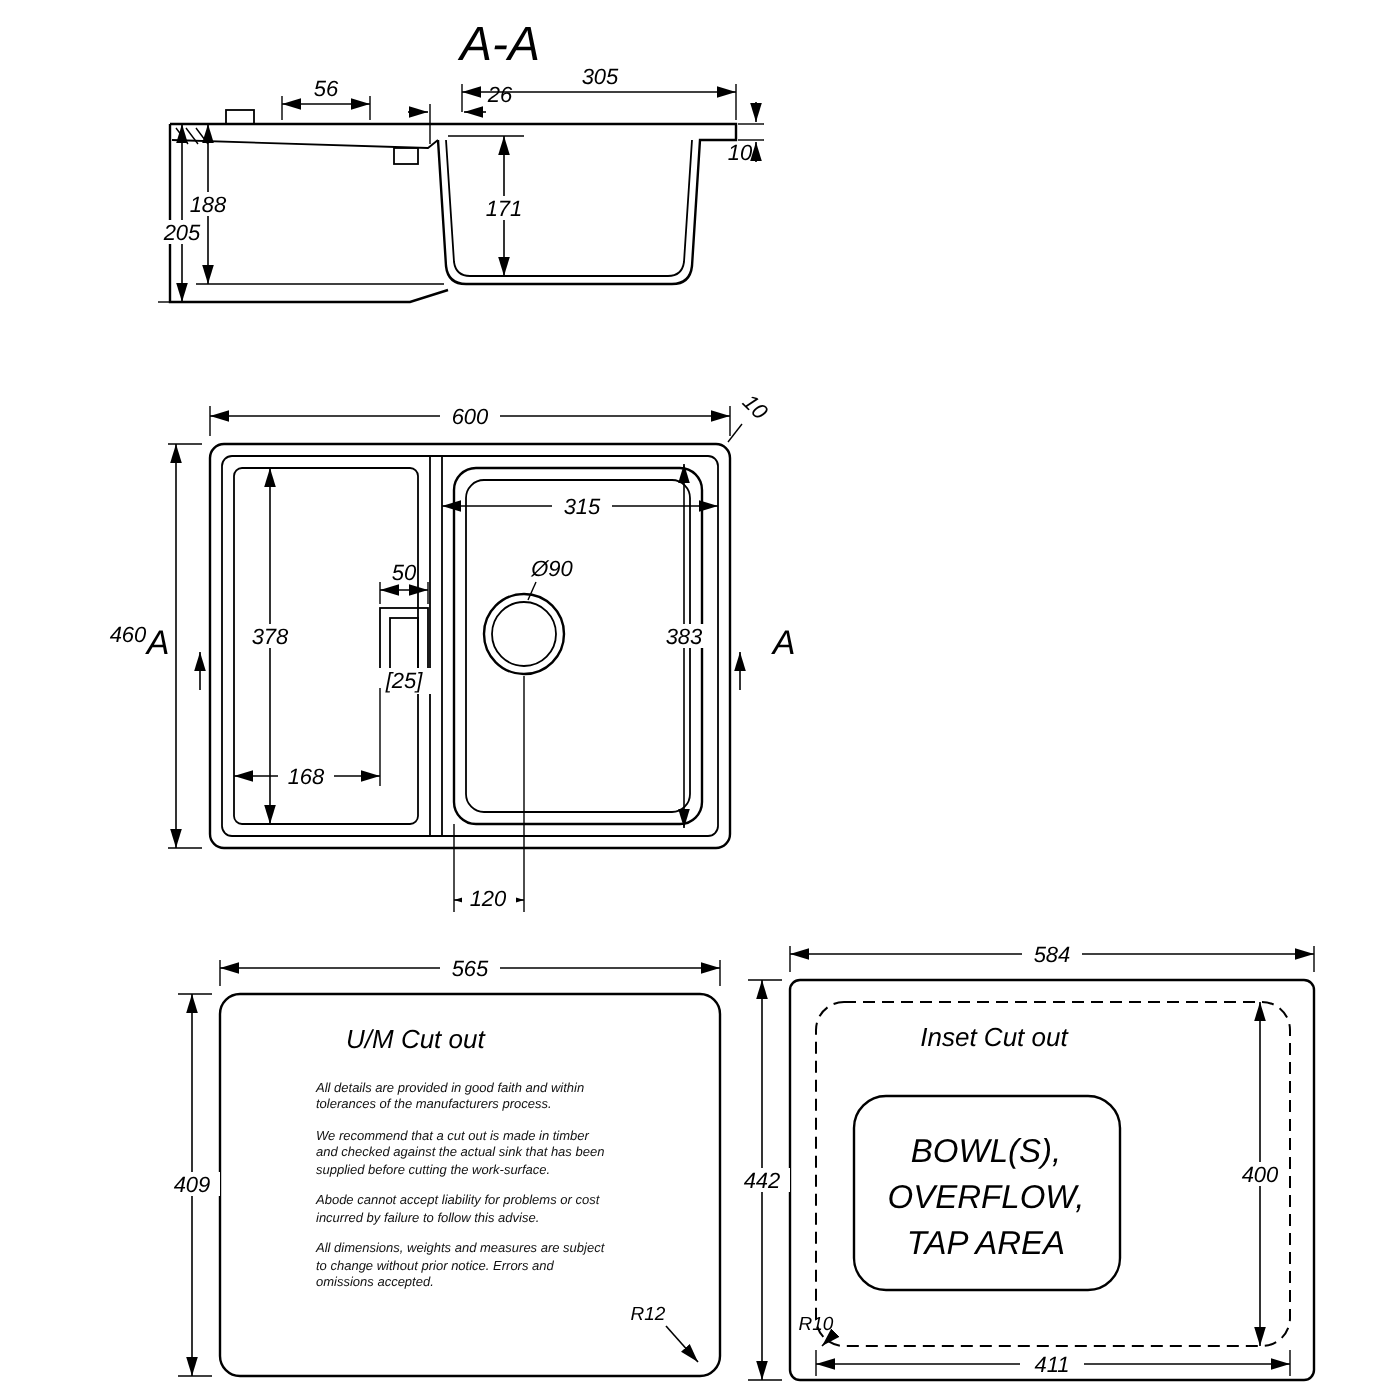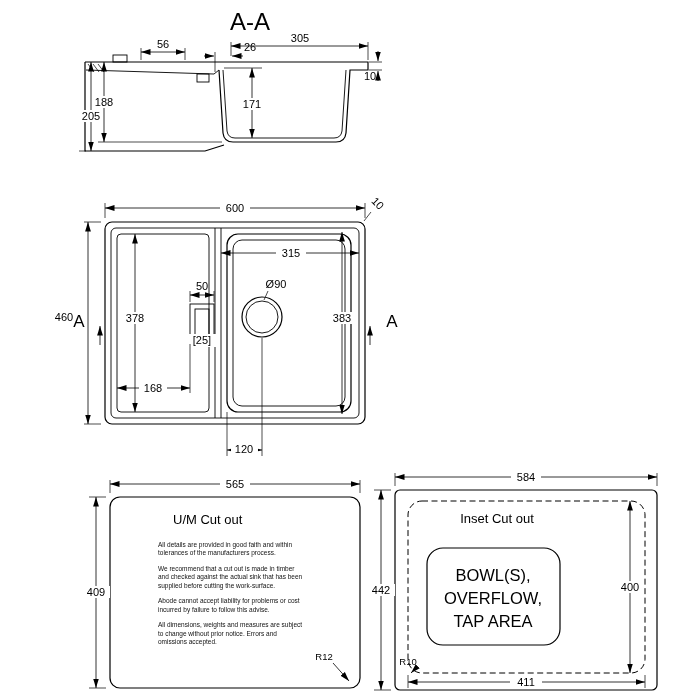--- a/index.html
+++ b/index.html
@@ -1,16 +1,16 @@
 <!DOCTYPE html>
 <html><head>
 <meta charset="utf-8">
 <style>
   html,body{margin:0;padding:0;background:#fff;}
-  .canvas{position:relative;width:700px;height:700px;background:#fff;overflow:hidden;}
+  .canvas{position:relative;width:700px;height:700px;background:#fff;overflow:hidden;font-style:italic;}
   svg{position:absolute;left:0;top:0;}
   .ol{fill:none;stroke:#000;stroke-width:1.2;}
   .ol2{fill:none;stroke:#000;stroke-width:0.9;}
   .dim{stroke:#000;stroke-width:0.8;fill:none;}
   .ext{stroke:#000;stroke-width:0.7;fill:none;}
   .dash{fill:none;stroke:#000;stroke-width:1;stroke-dasharray:6 3.5;}
   .bg{fill:#fff;}
   text{font-family:"Liberation Sans",sans-serif;fill:#000;}
   .lbl{font-size:11px;text-anchor:middle;}
   .title-aa{font-size:24px;text-anchor:middle;}

